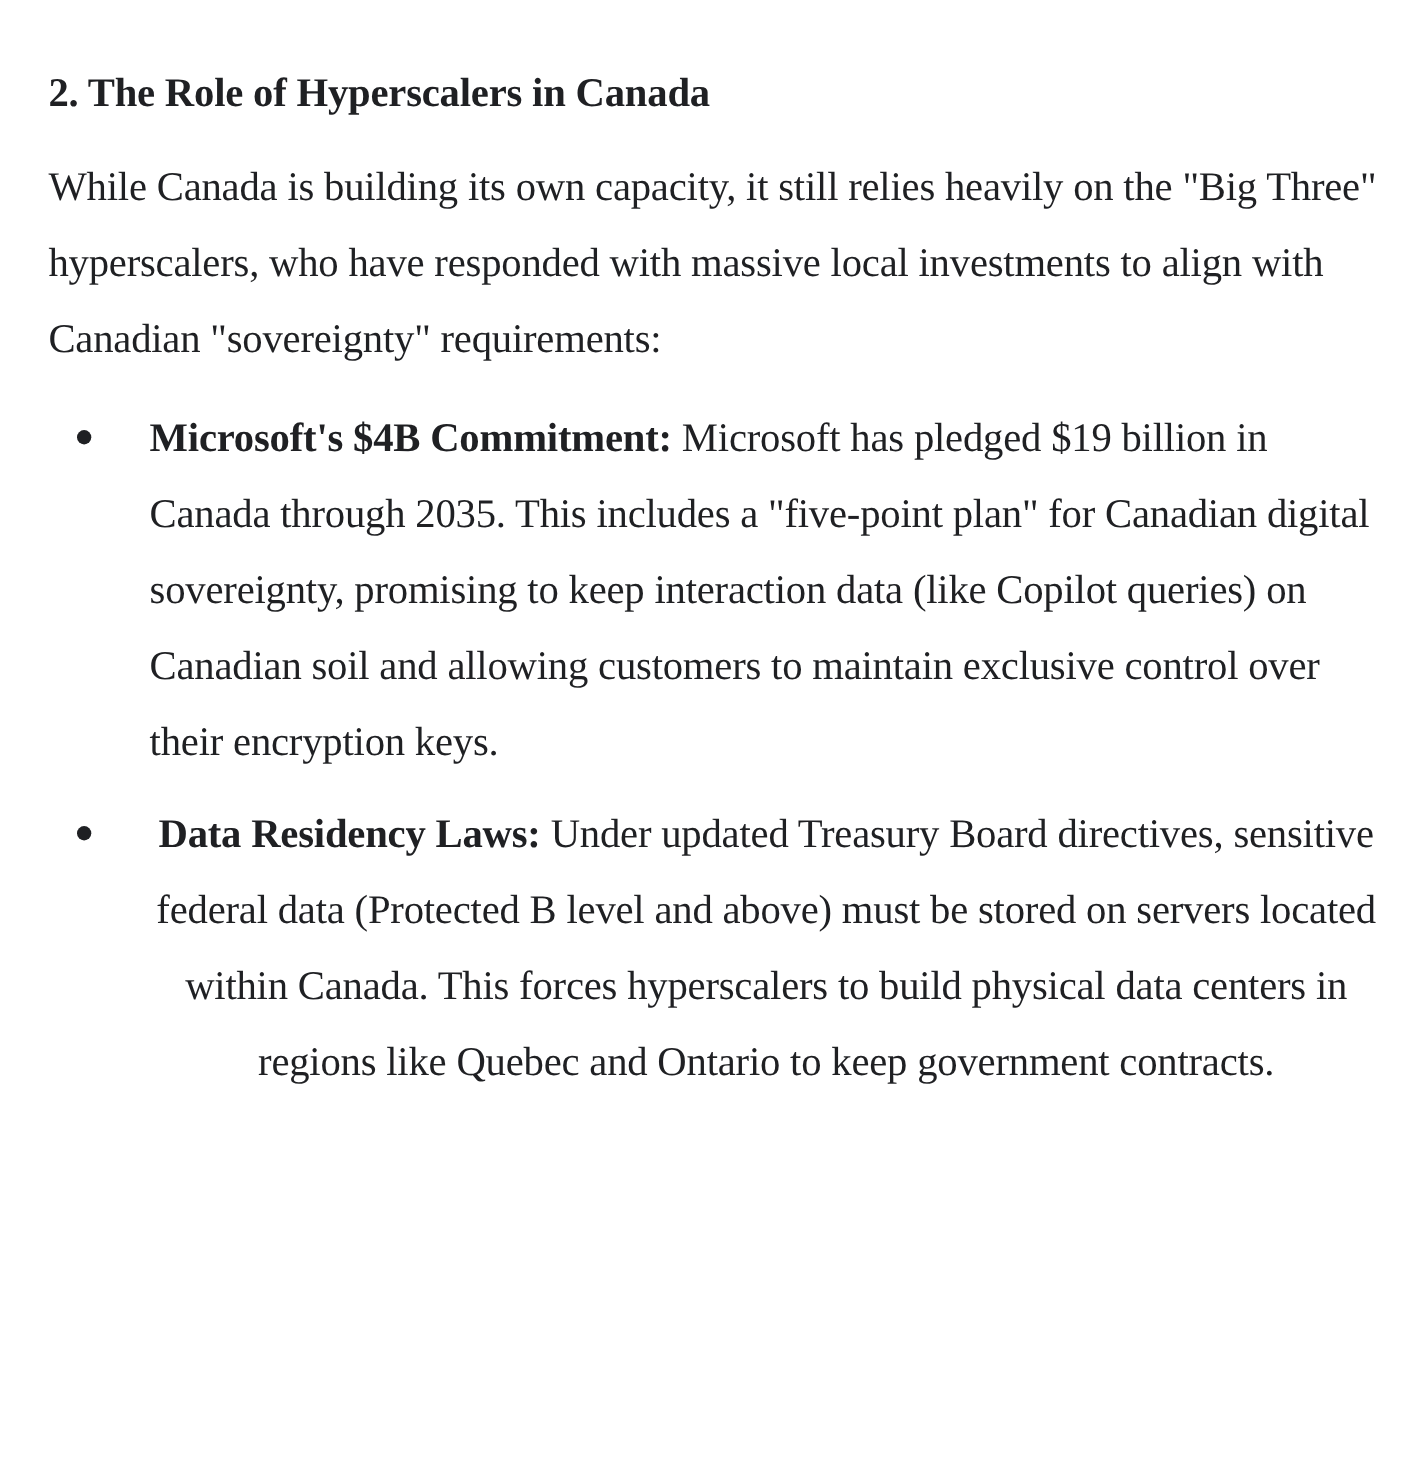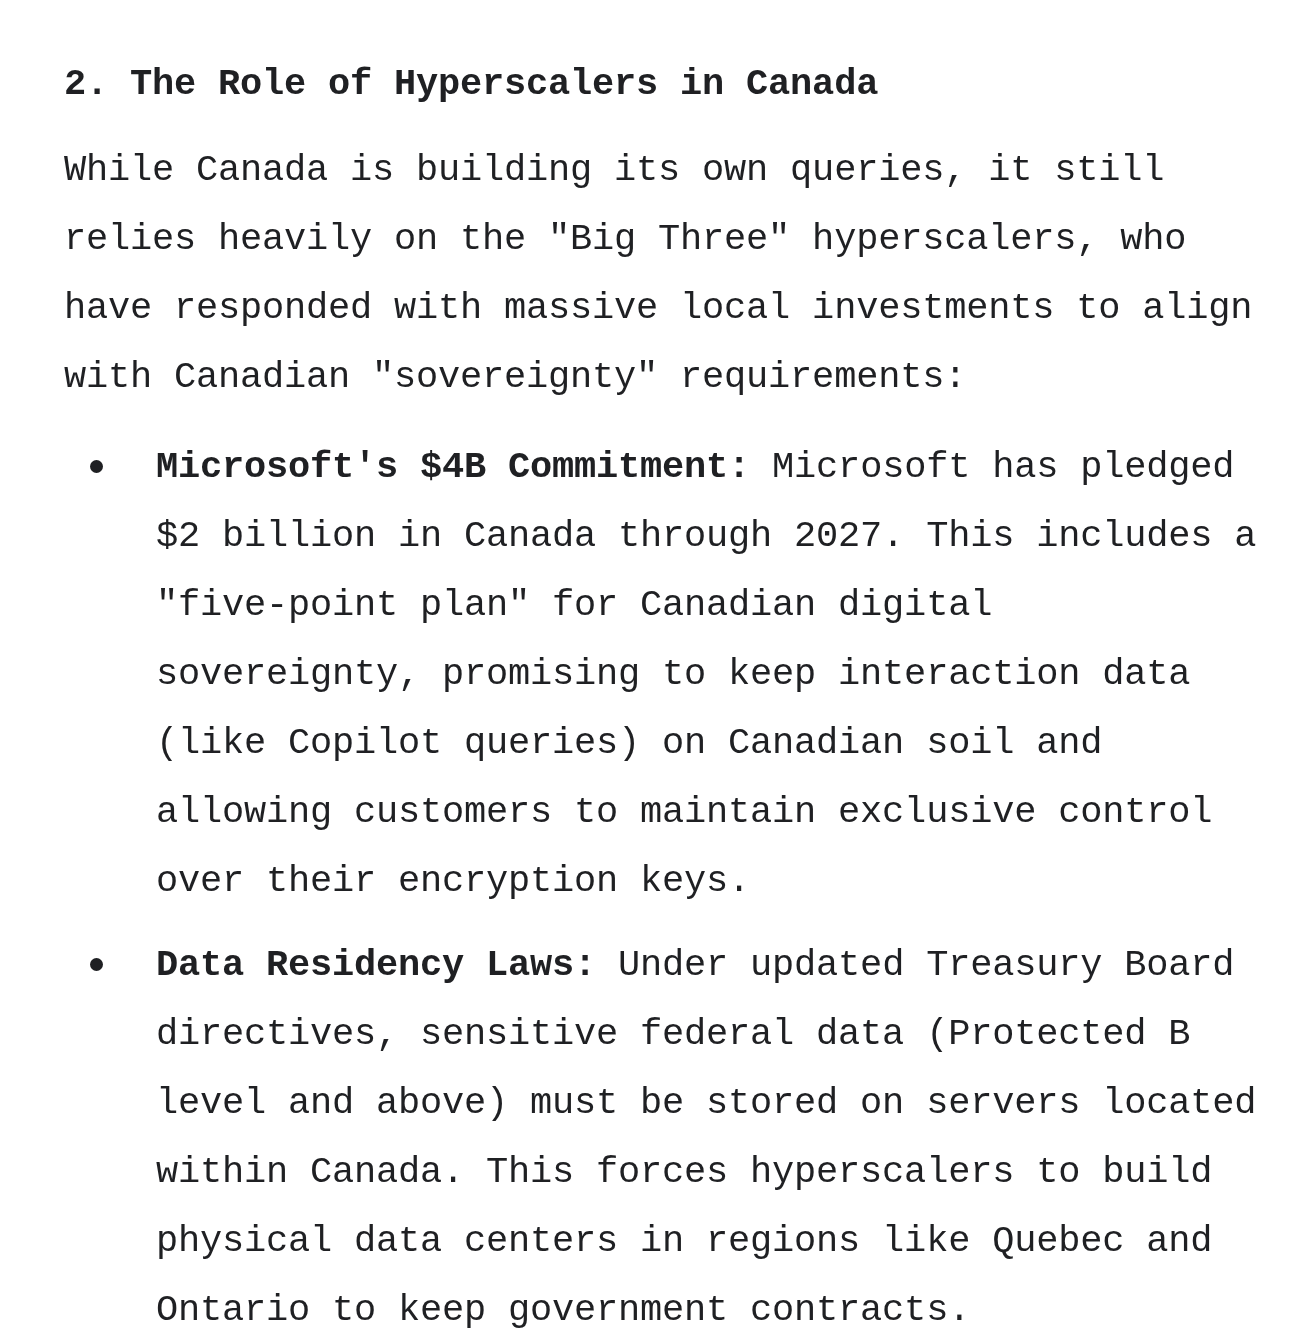--- a/index.html
+++ b/index.html
@@ -9,23 +9,23 @@
   }
   body {
     width: 1290px;
     height: 1334px;
     overflow: hidden;
   }
   .page {
     box-sizing: border-box;
     width: 1290px;
     height: 1058px;
-    padding: 50px 33px 0 64px;
+    padding: 50px 33px 0 44px;
     color: #1f2023;
-    font-family: Liberation Mono, monospace;
+    font-family: Liberation Serif, serif;
     font-size: 37px;
     line-height: 69px;
     letter-spacing: -0.2px;
   }
   .section-heading {
     margin: 0 0 17px 0;
     font-size: 37px;
     line-height: 69px;
     font-weight: 700;
   }
@@ -36,20 +36,21 @@
     list-style: none;
     margin: 0;
     padding: 0;
   }
   ul.bullet-list li {
     display: flex;
     align-items: flex-start;
   }
   ul.bullet-list li + li {
     margin-top: 15px;
+    text-align: center;
   }
   .bullet-dot {
     display: block;
     flex: none;
     width: 13px;
     height: 13px;
     border-radius: 50%;
     background: #1f2023;
     margin: 27px 53px 0 26px;
   }
@@ -61,27 +62,27 @@
     font-weight: 700;
   }
 </style>
 </head>
 <body>
 
 <div class="page">
 
   <h2 class="section-heading">2. The Role of Hyperscalers in Canada</h2>
 
-  <p class="intro">While Canada is building its own queries, it still relies heavily on the "Big Three" hyperscalers, who have responded with massive local investments to align with Canadian "sovereignty" requirements:</p>
+  <p class="intro">While Canada is building its own capacity, it still relies heavily on the "Big Three" hyperscalers, who have responded with massive local investments to align with Canadian "sovereignty" requirements:</p>
 
   <ul class="bullet-list">
 
     <li>
       <span class="bullet-dot"></span>
-      <div class="li-content"><span class="li-label">Microsoft's $4B Commitment:</span><span> Microsoft has pledged $2 billion in Canada through 2027. This includes a "five-point plan" for Canadian digital sovereignty, promising to keep interaction data (like Copilot queries) on Canadian soil and allowing customers to maintain exclusive control over their encryption keys.</span></div>
+      <div class="li-content"><span class="li-label">Microsoft's $4B Commitment:</span><span> Microsoft has pledged $19 billion in Canada through 2035. This includes a "five-point plan" for Canadian digital sovereignty, promising to keep interaction data (like Copilot queries) on Canadian soil and allowing customers to maintain exclusive control over their encryption keys.</span></div>
     </li>
 
     <li>
       <span class="bullet-dot"></span>
       <div class="li-content"><span class="li-label">Data Residency Laws:</span><span> Under updated Treasury Board directives, sensitive federal data (Protected B level and above) must be stored on servers located within Canada. This forces hyperscalers to build physical data centers in regions like Quebec and Ontario to keep government contracts.</span></div>
     </li>
 
   </ul>
 
 </div>

